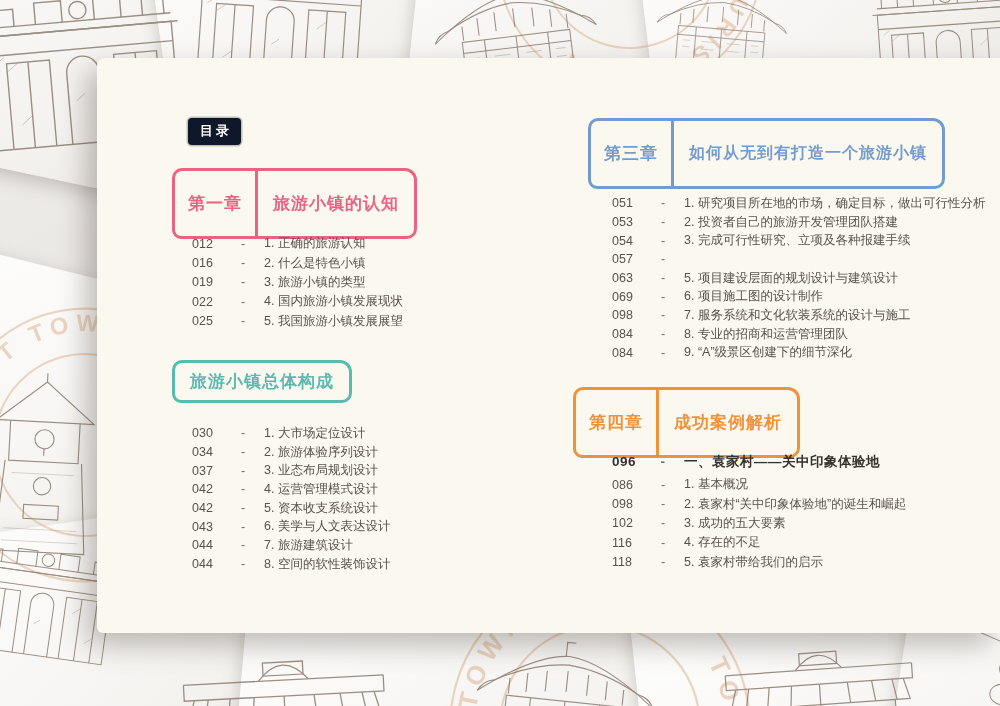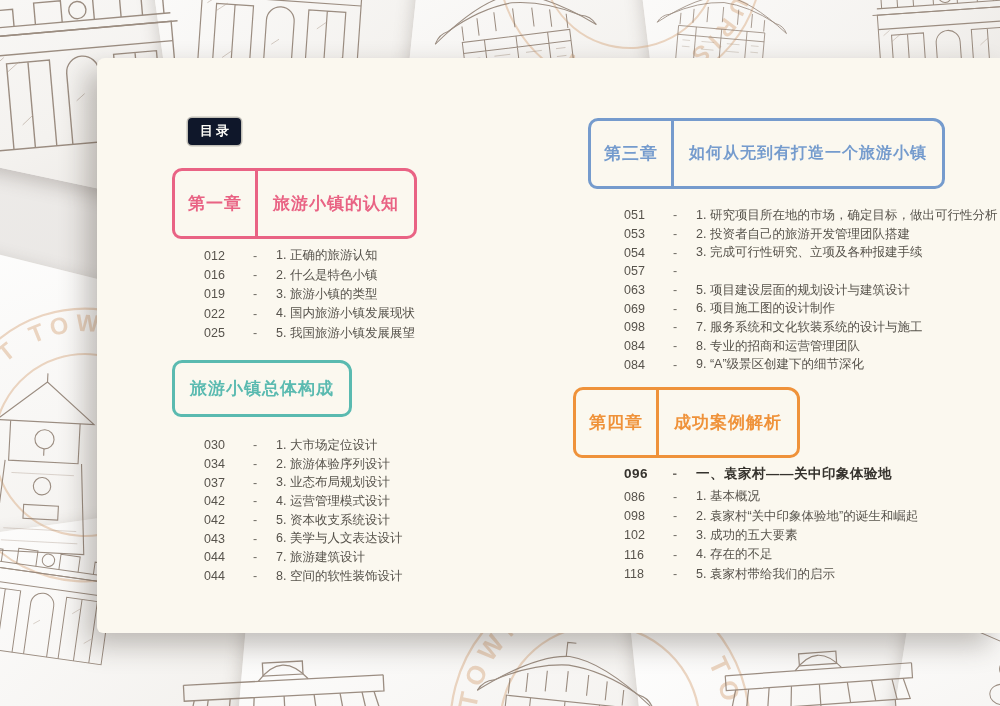--- a/index.html
+++ b/index.html
@@ -26,24 +26,24 @@
     position:absolute;left:91px;top:60px;background:#0f172a;color:#fdfdf8;
     font-weight:bold;font-size:13px;letter-spacing:3px;padding:4px 9px 5px 12px;
     border-radius:4px;box-shadow:0 0 0 1.5px rgba(43,42,38,.28);
   }
   .stamp{
     position:absolute;display:inline-flex;align-items:stretch;
     border:3.5px solid currentColor;border-radius:10px 12px 10px 9px;
     font-weight:bold;opacity:.93;background:rgba(255,255,255,.0);
   }
   .stamp-label{padding:21px 13px;border-right:3px solid currentColor;font-size:17px;display:flex;align-items:center;letter-spacing:1px;}
-  .stamp-title{padding:14px 15px;font-size:17px;display:flex;align-items:center;letter-spacing:1px;white-space:nowrap;}
+  .stamp-title{padding:7px 15px;font-size:17px;display:flex;align-items:center;letter-spacing:1px;white-space:nowrap;}
   .ch1{color:#e8587c}.ch2{color:#4eb6ac}.ch3{color:#6b95cb}.ch4{color:#ef8b2d}
   .ch3 .stamp-title{font-size:16px;}
-  .toc-list{position:absolute;list-style:none;margin:12px;padding:0;font-size:12.5px;color:#57534c;}
+  .toc-list{position:absolute;list-style:none;margin:0;padding:0;font-size:12.5px;color:#57534c;}
   .toc-row{display:flex;align-items:center;height:19.4px;}
   .ch2 .toc-row,.ch3 .toc-row{height:18.7px;}
   .num{width:30px;}
   .dash{width:42px;text-align:center;color:#6f6b64;}
   .txt{white-space:nowrap;}
   .toc-row.bold{font-weight:bold;color:#35322d;font-size:13.5px;height:23px;margin-bottom:2px;letter-spacing:.5px;}
   #ch1-stamp{left:75px;top:110px}
   #ch1-list{left:95px;top:176px}
   #ch2-stamp{left:75px;top:302px}
   #ch2-list{left:95px;top:366px}

